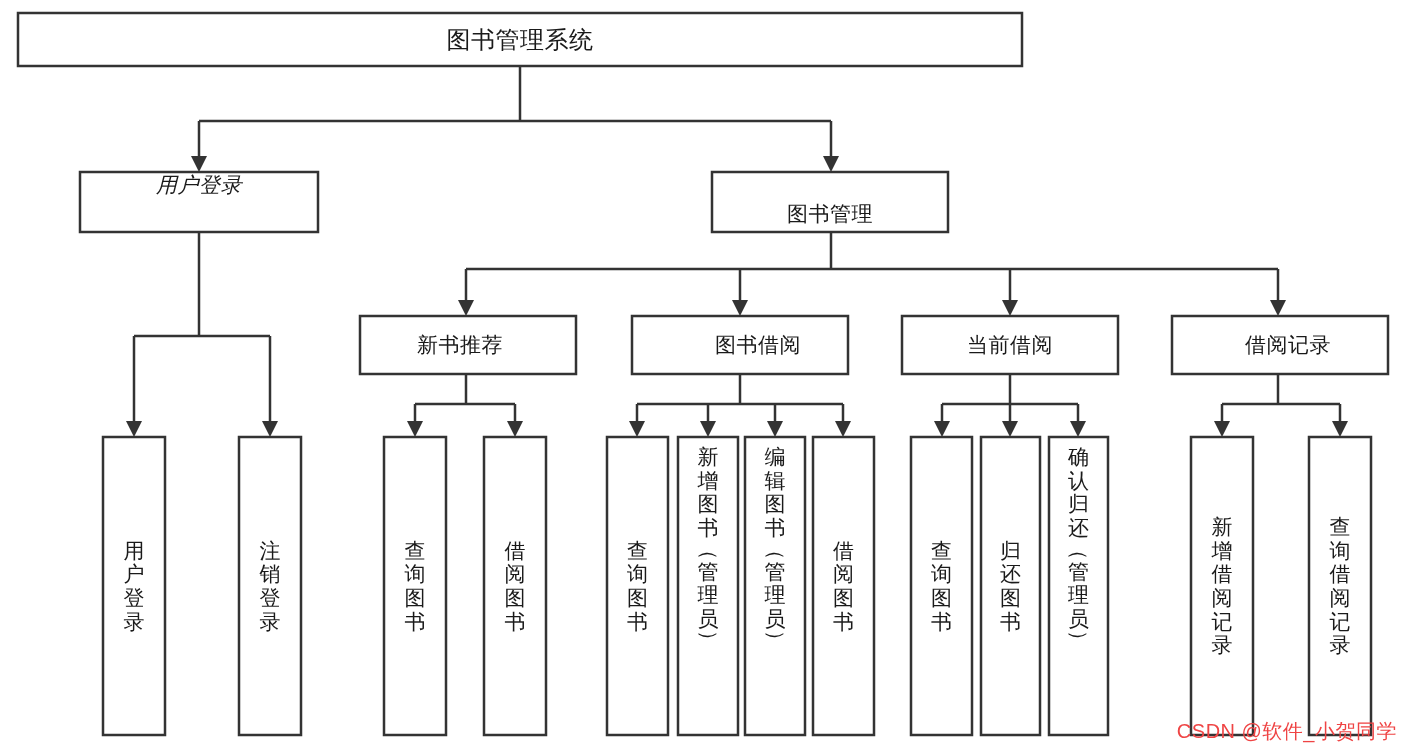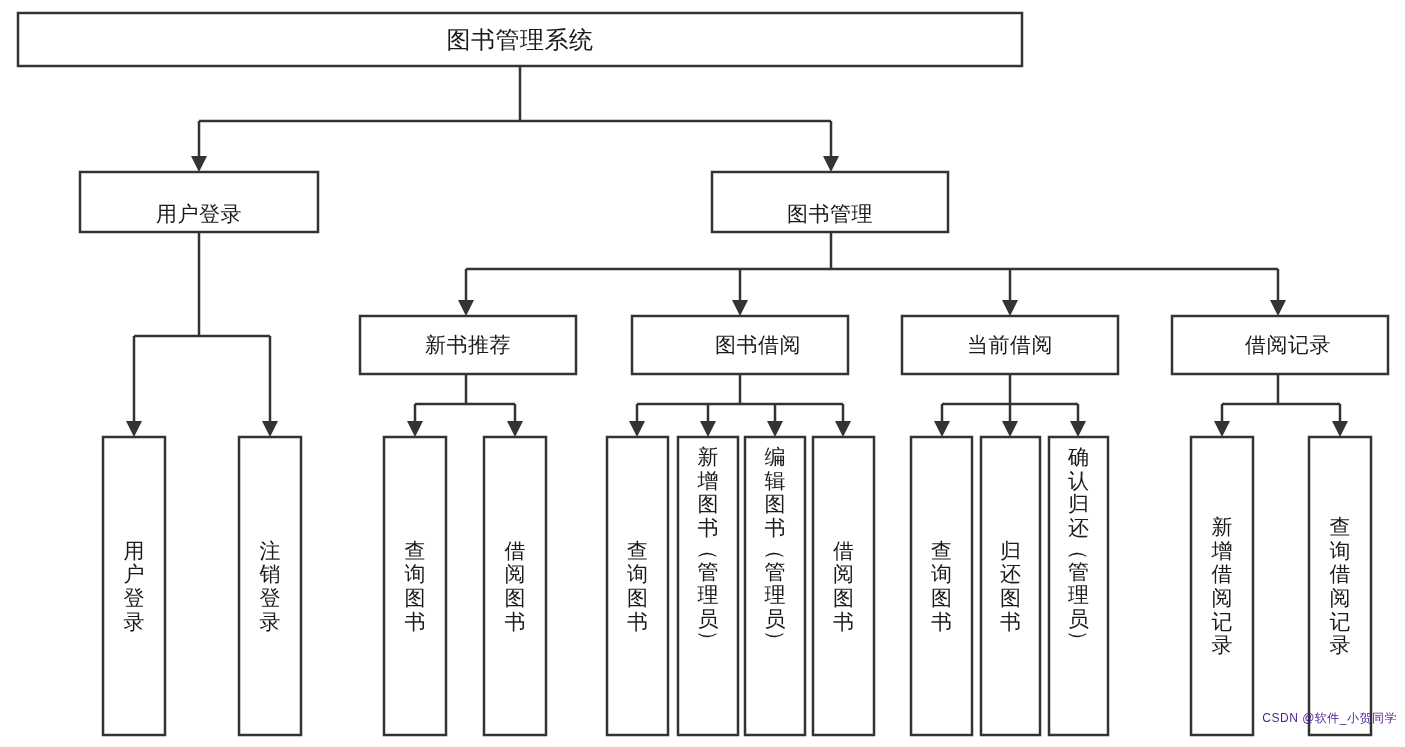--- a/index.html
+++ b/index.html
@@ -64,23 +64,23 @@
     line-height: 1.12;
     pointer-events: none;
   }
   .node-label-v span {
     display: block;
     text-align: center;
   }
   .watermark {
     position: absolute;
     right: 8px;
-    bottom: 20px;
-    font-size: 12px;
-    color: #4c1d95;
+    bottom: 2px;
+    font-size: 20px;
+    color: #ef4444;
     letter-spacing: 0.5px;
     white-space: nowrap;
   }
 </style>
 </head>
 <body>
 
 <div id="diagram-root">
 
   <svg id="tree-svg" viewBox="0 0 1405 747" xmlns="http://www.w3.org/2000/svg">
@@ -171,24 +171,24 @@
     <rect class="node-box" x="981" y="437" width="59" height="298"></rect>
     <rect class="node-box" x="1049" y="437" width="59" height="298"></rect>
 
     <rect class="node-box" x="1191" y="437" width="62" height="298"></rect>
     <rect class="node-box" x="1309" y="437" width="62" height="298"></rect>
 
   </svg>
 
   <div class="node-label-h root" style="left:18px; top:13px; width:1004px; height:53px;">图书管理系统</div>
 
-  <div class="node-label-h" style="left:80px; top:184px; width:238px; height:60px;">用户登录</div>
+  <div class="node-label-h" style="left:80px; top:155px; width:238px; height:60px;font-style:italic;">用户登录</div>
   <div class="node-label-h" style="left:712px; top:184px; width:236px; height:60px;">图书管理</div>
 
-  <div class="node-label-h" style="left:368px; top:316px; width:200px; height:58px;text-align:right;">新书推荐</div>
+  <div class="node-label-h" style="left:360px; top:316px; width:200px; height:58px;text-align:right;">新书推荐</div>
   <div class="node-label-h" style="left:632px; top:316px; width:252px; height:58px;">图书借阅</div>
   <div class="node-label-h" style="left:902px; top:316px; width:216px; height:58px;">当前借阅</div>
   <div class="node-label-h" style="left:1172px; top:316px; width:232px; height:58px;">借阅记录</div>
 
   <div class="node-label-v" style="left:103px; top:437px; width:62px; height:298px;">
       <span>用</span>
       <span>户</span>
       <span>登</span>
       <span>录</span>
     </div>

